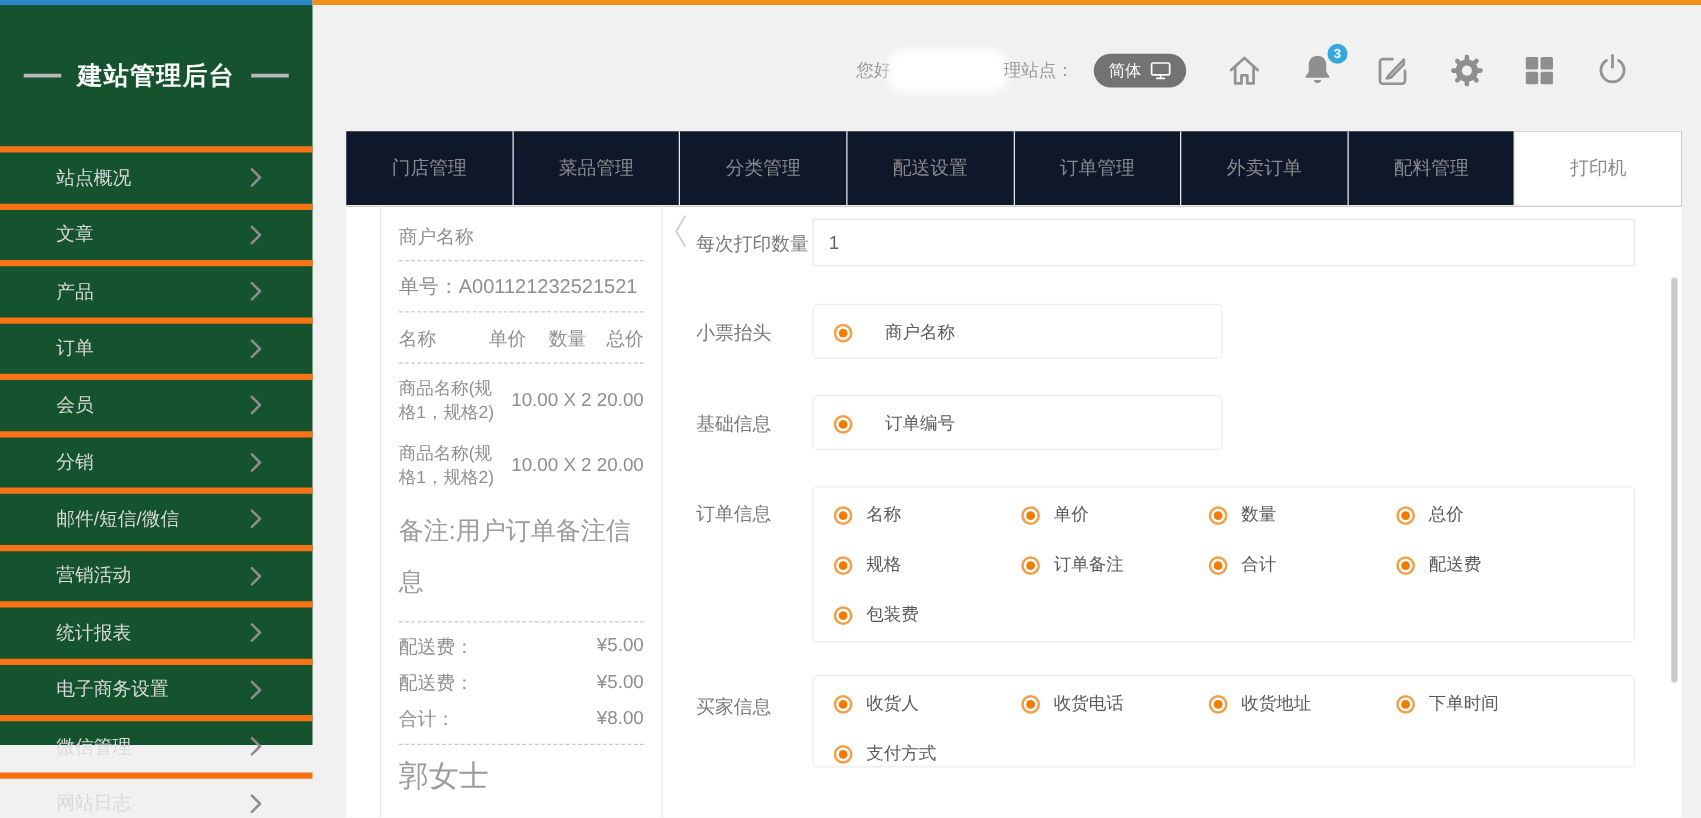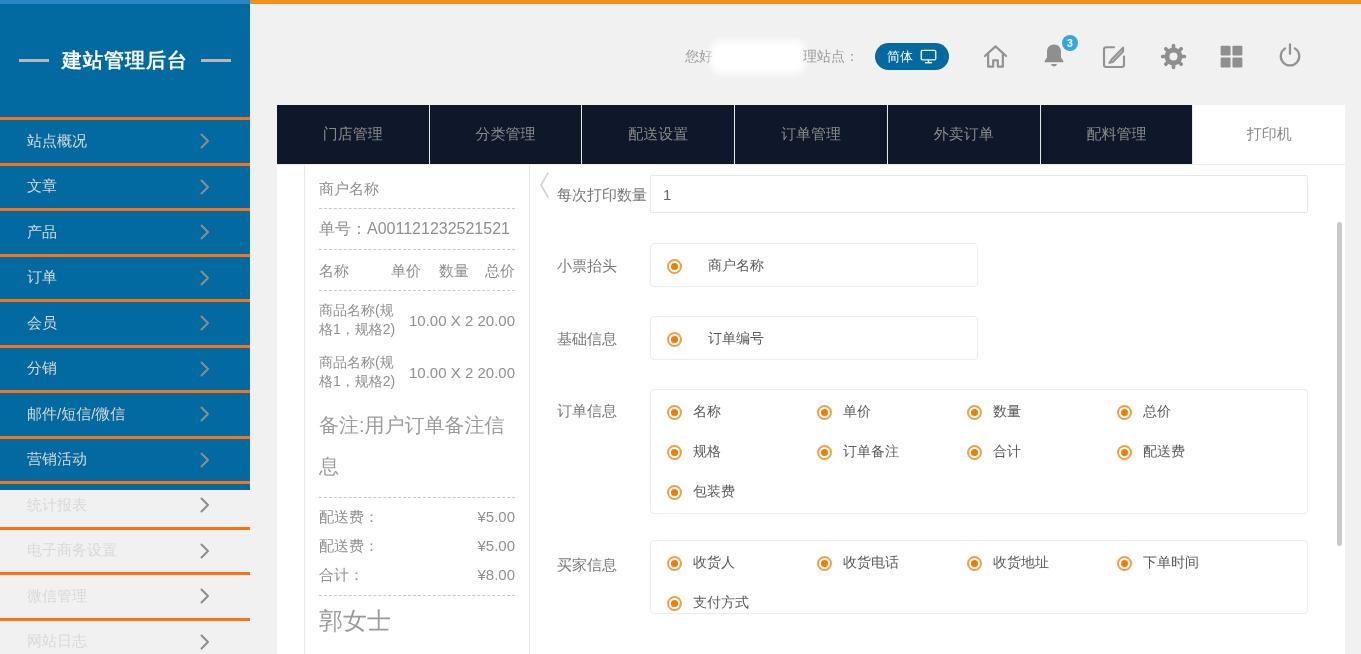--- a/index.html
+++ b/index.html
@@ -6,38 +6,38 @@
   html,body{background:#f1f1f1}
   body{width:1361px;height:654px;position:relative;overflow:hidden;
        font-family:"Liberation Sans","DejaVu Sans",sans-serif;color:#8f8f8f}
 
   
   .accent{position:absolute;top:0;height:4px}
   .accent-blue{left:0;width:250px;background:#2b86c8}
   .accent-orange{left:250px;right:0;background:#f39019}
 
   
-  .sidebar{position:absolute;left:0;top:4px;width:250px;height:486px;background:#0369a1}
+  .sidebar{position:absolute;left:0;top:4px;width:250px;height:592px;background:#14532d}
   .side-title{height:113px;display:flex;align-items:center;justify-content:center;gap:13px;
               color:#fbfbfb;font-size:20px;font-weight:bold;letter-spacing:1px}
   .title-dash{width:30px;height:3px;background:#b7b7b7}
   .side-menu{list-style:none}
   .side-item{height:45.5px;display:flex;align-items:center;justify-content:space-between;
-             padding:0 40px 0 27px;border-top:3px solid #f97316;cursor:pointer}
+             padding:0 40px 0 45px;border-top:5px solid #f97316;cursor:pointer}
   .side-label{color:#d9d9d9;font-size:15px}
   .side-chev{width:10px;height:16px;color:#8d8d8d;flex:none}
 
   
   .header{position:absolute;left:250px;top:4px;right:0;height:101px}
   .greeting{position:absolute;left:435px;top:40px;height:26px;display:flex;align-items:center;
             font-size:14px;color:#9a9a9a}
   .redact{width:86px;height:24px;margin:0 2px;background:#fff;border-radius:7px;
           box-shadow:0 0 7px 5px rgba(255,255,255,.95)}
   .lang-pill{position:absolute;left:625px;top:39px;width:74px;height:27px;border-radius:14px;
-             background:#0369a1;display:flex;align-items:center;justify-content:center;gap:7px;
+             background:#737373;display:flex;align-items:center;justify-content:center;gap:7px;
              color:#fff;font-size:13px;cursor:pointer;border:none}
   .hicon{position:absolute;top:34px;width:36px;height:36px;display:flex;align-items:center;
          justify-content:center;cursor:pointer}
   .hicon svg{display:block}
   .badge{position:absolute;top:-3px;right:-6px;min-width:16px;height:16px;border-radius:50%;
          background:#35a7dd;color:#fff;font-size:10.5px;display:flex;align-items:center;
          justify-content:center;font-weight:bold}
 
   
   .card{position:absolute;left:277px;top:105px;width:1068px;height:549px;background:#fff}
@@ -274,20 +274,21 @@
     </svg>
   </div>
 </div>
 
 <div class="card">
 
   <div class="tabbar">
 
       <div class="tab">门店管理</div>
 
+      <div class="tab">菜品管理</div>
 
       <div class="tab">分类管理</div>
 
       <div class="tab">配送设置</div>
 
       <div class="tab">订单管理</div>
 
       <div class="tab">外卖订单</div>
 
       <div class="tab">配料管理</div>

